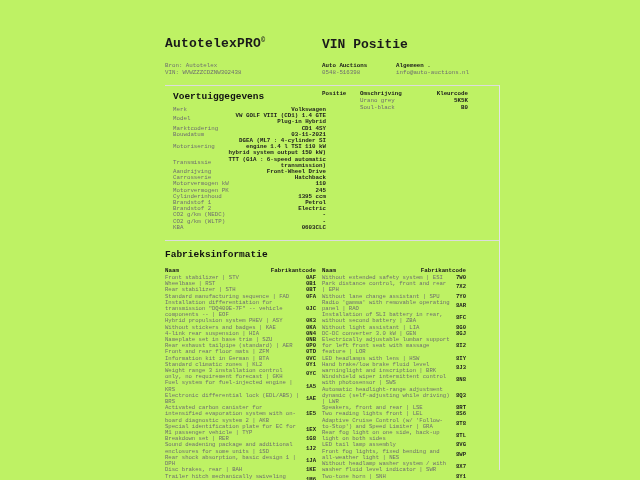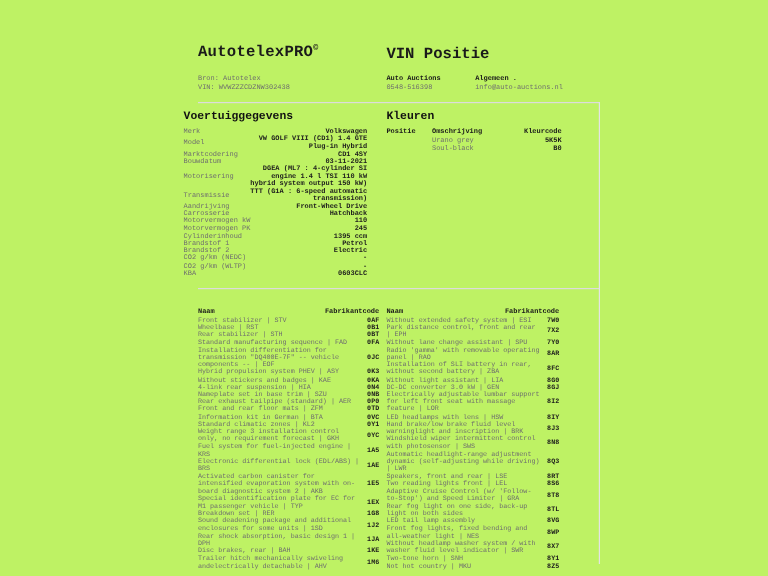--- a/index.html
+++ b/index.html
@@ -18,21 +18,21 @@
 
   
   .rule{position:absolute;left:165px;width:335px;height:0;border-top:1px solid #dcdcdc;}
   #rule-top{top:85px;}
   #rule-mid{top:240px;}
   #vrule{position:absolute;left:499px;top:85px;height:385px;width:0;border-left:1px solid #e3e3e3;}
 
   .section-title{margin:0 0 5px 0;font-size:9.5px;font-weight:bold;color:#111;}
 
   
-  #vehicle{position:absolute;left:153px;top:91px;width:153px;}
+  #vehicle{position:absolute;left:173px;top:91px;width:153px;}
   .kv-row{display:flex;align-items:center;font-size:5.8px;line-height:6.2px;}
   .kv-label{color:#6e6e6e;white-space:nowrap;}
   .kv-value{margin-left:auto;text-align:right;font-weight:bold;max-width:100px;color:#1c1c1c;}
 
   
   #colors{position:absolute;left:322px;top:91px;width:146px;}
   .color-hrow,.color-row{display:flex;font-size:5.8px;line-height:6.8px;}
   .color-hrow{font-weight:bold;}
   .c-pos{width:38px;}
   .c-desc{flex:1;}
@@ -156,21 +156,20 @@
         </div>
 
         <div class="kv-row">
           <span class="kv-label">KBA</span>
           <span class="kv-value">0603CLC</span>
         </div>
       </div>
   </section>
 
   <section id="colors">
-    <h2 class="section-title">Kleuren</h2>
     <div class="color-hrow">
       <span class="c-pos">Positie</span>
       <span class="c-desc">Omschrijving</span>
       <span class="c-code">Kleurcode</span>
     </div>
     <div>
 
         <div class="color-row">
           <span class="c-pos"></span>
           <span class="c-desc">Urano grey</span>
@@ -179,20 +178,21 @@
 
         <div class="color-row">
           <span class="c-pos"></span>
           <span class="c-desc">Soul-black</span>
           <span class="c-code">B0</span>
         </div>
       </div>
   </section>
 
   <section id="factory">
+    <h2 class="section-title">Fabrieksinformatie</h2>
     <div class="fcols">
 
       <div class="fcol" id="fcol-left">
         <div class="fhead">
           <span>Naam</span>
           <span>Fabrikantcode</span>
         </div>
         <div>
 
             <div class="frow">

